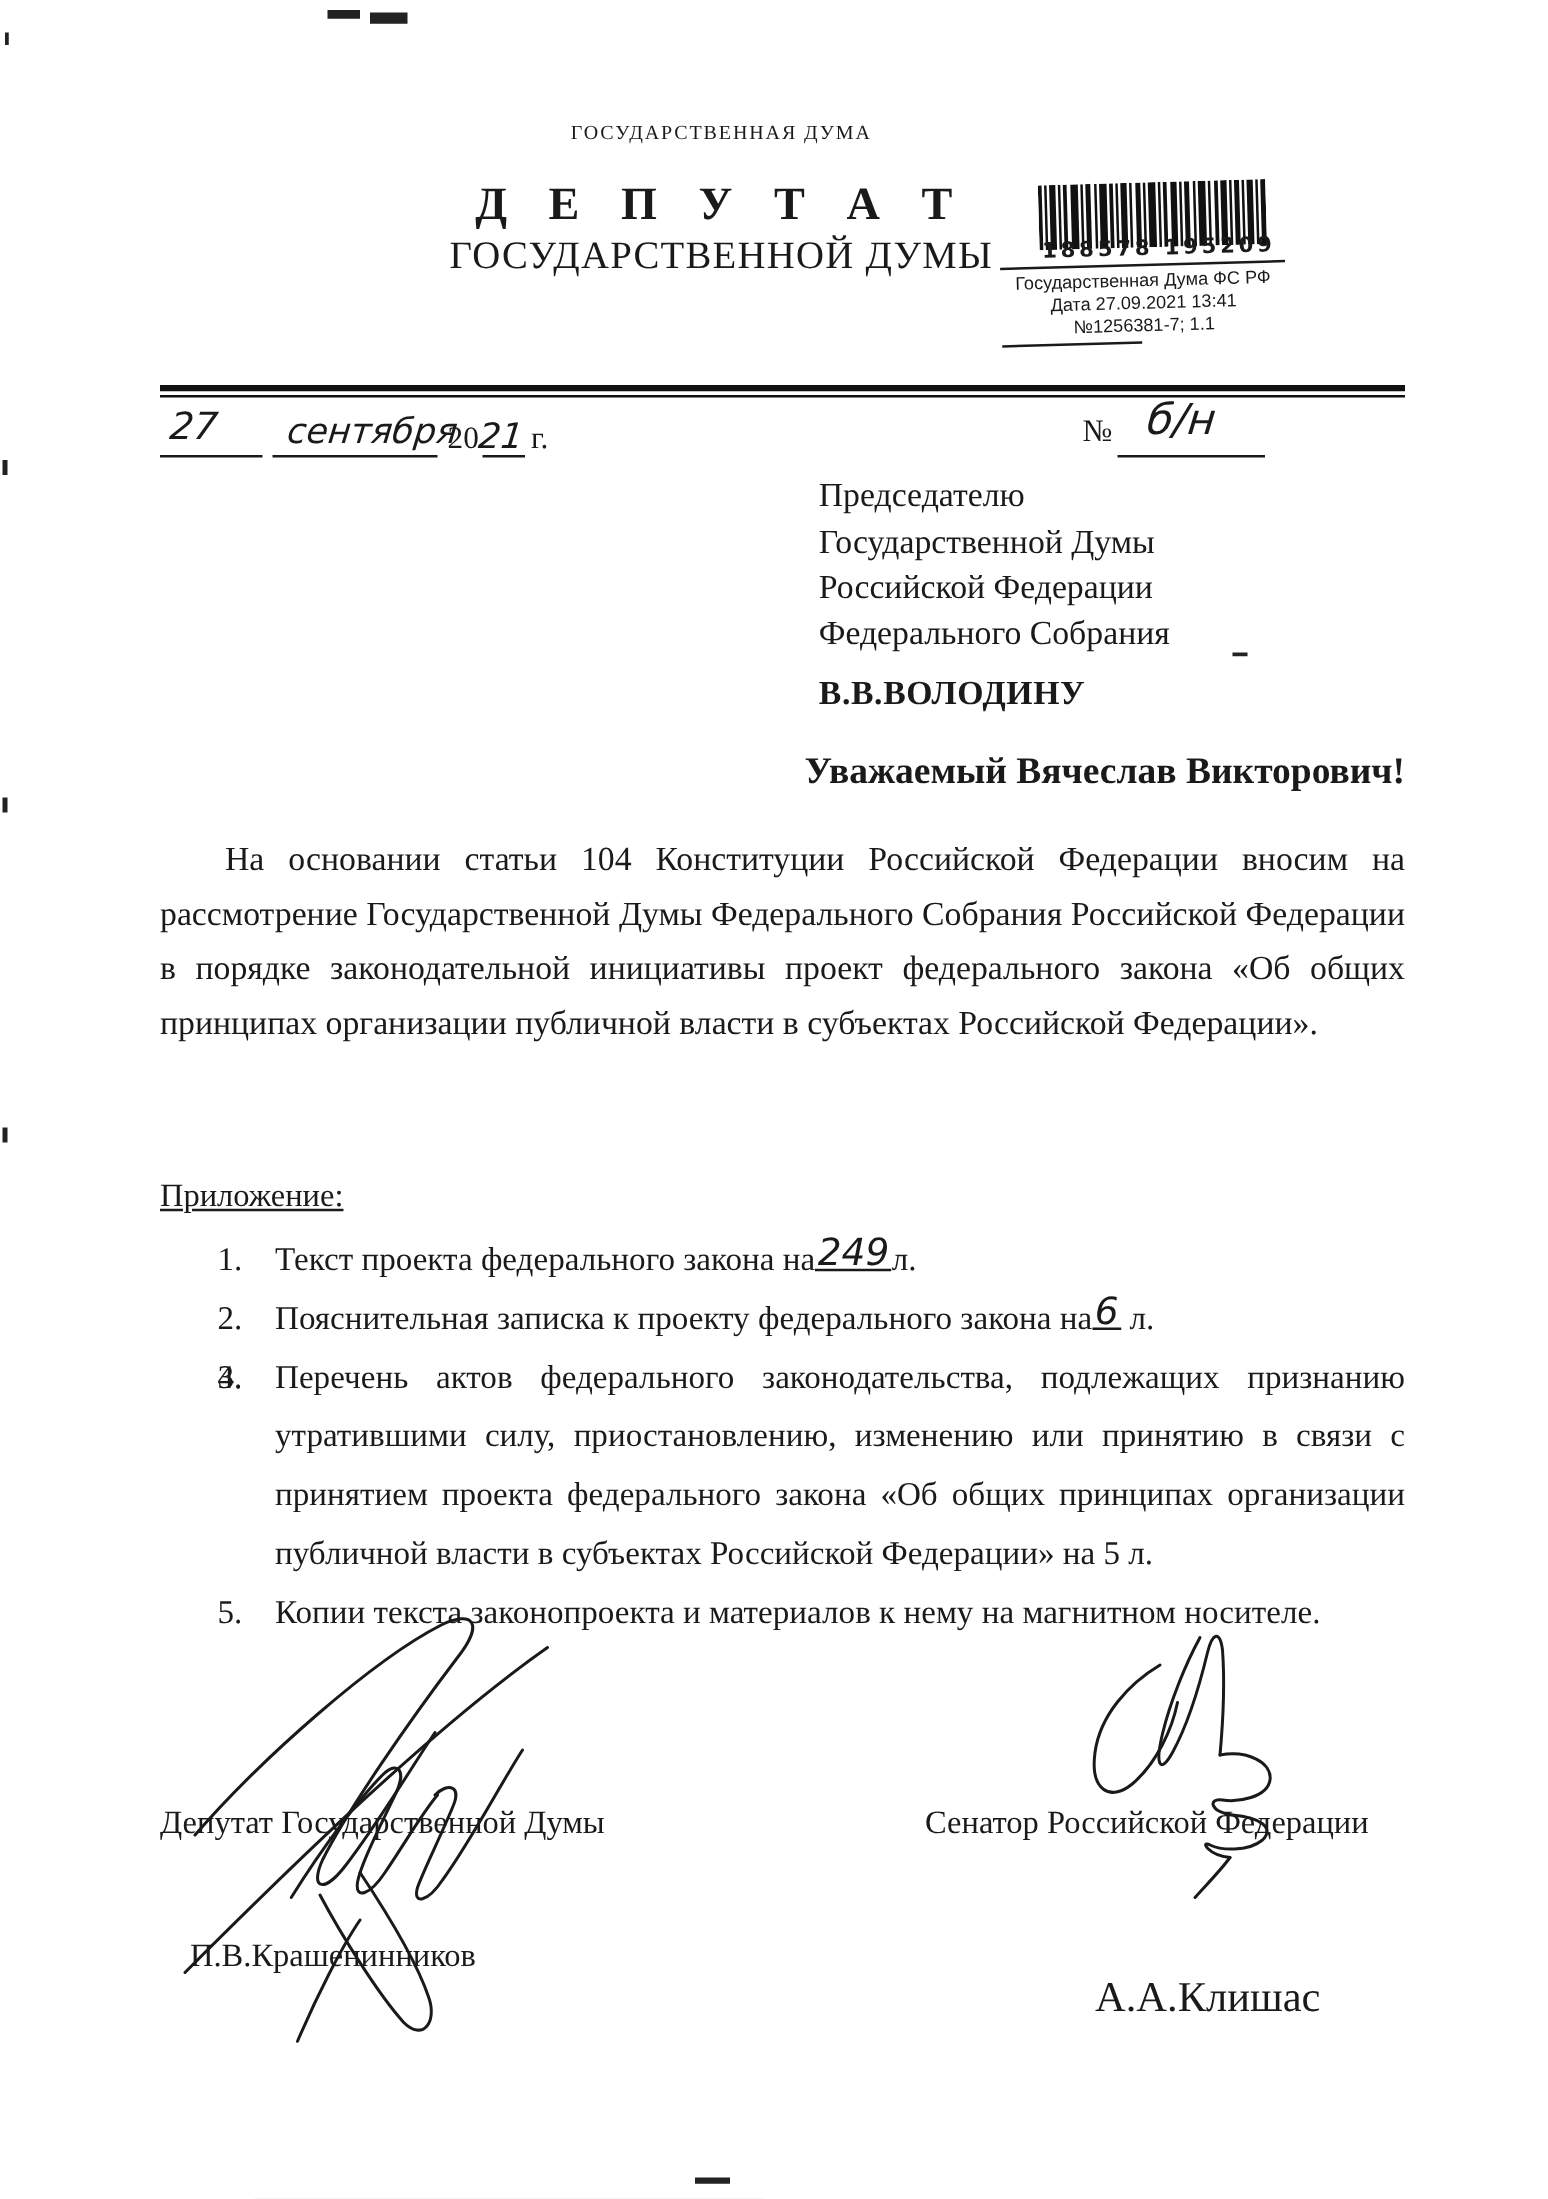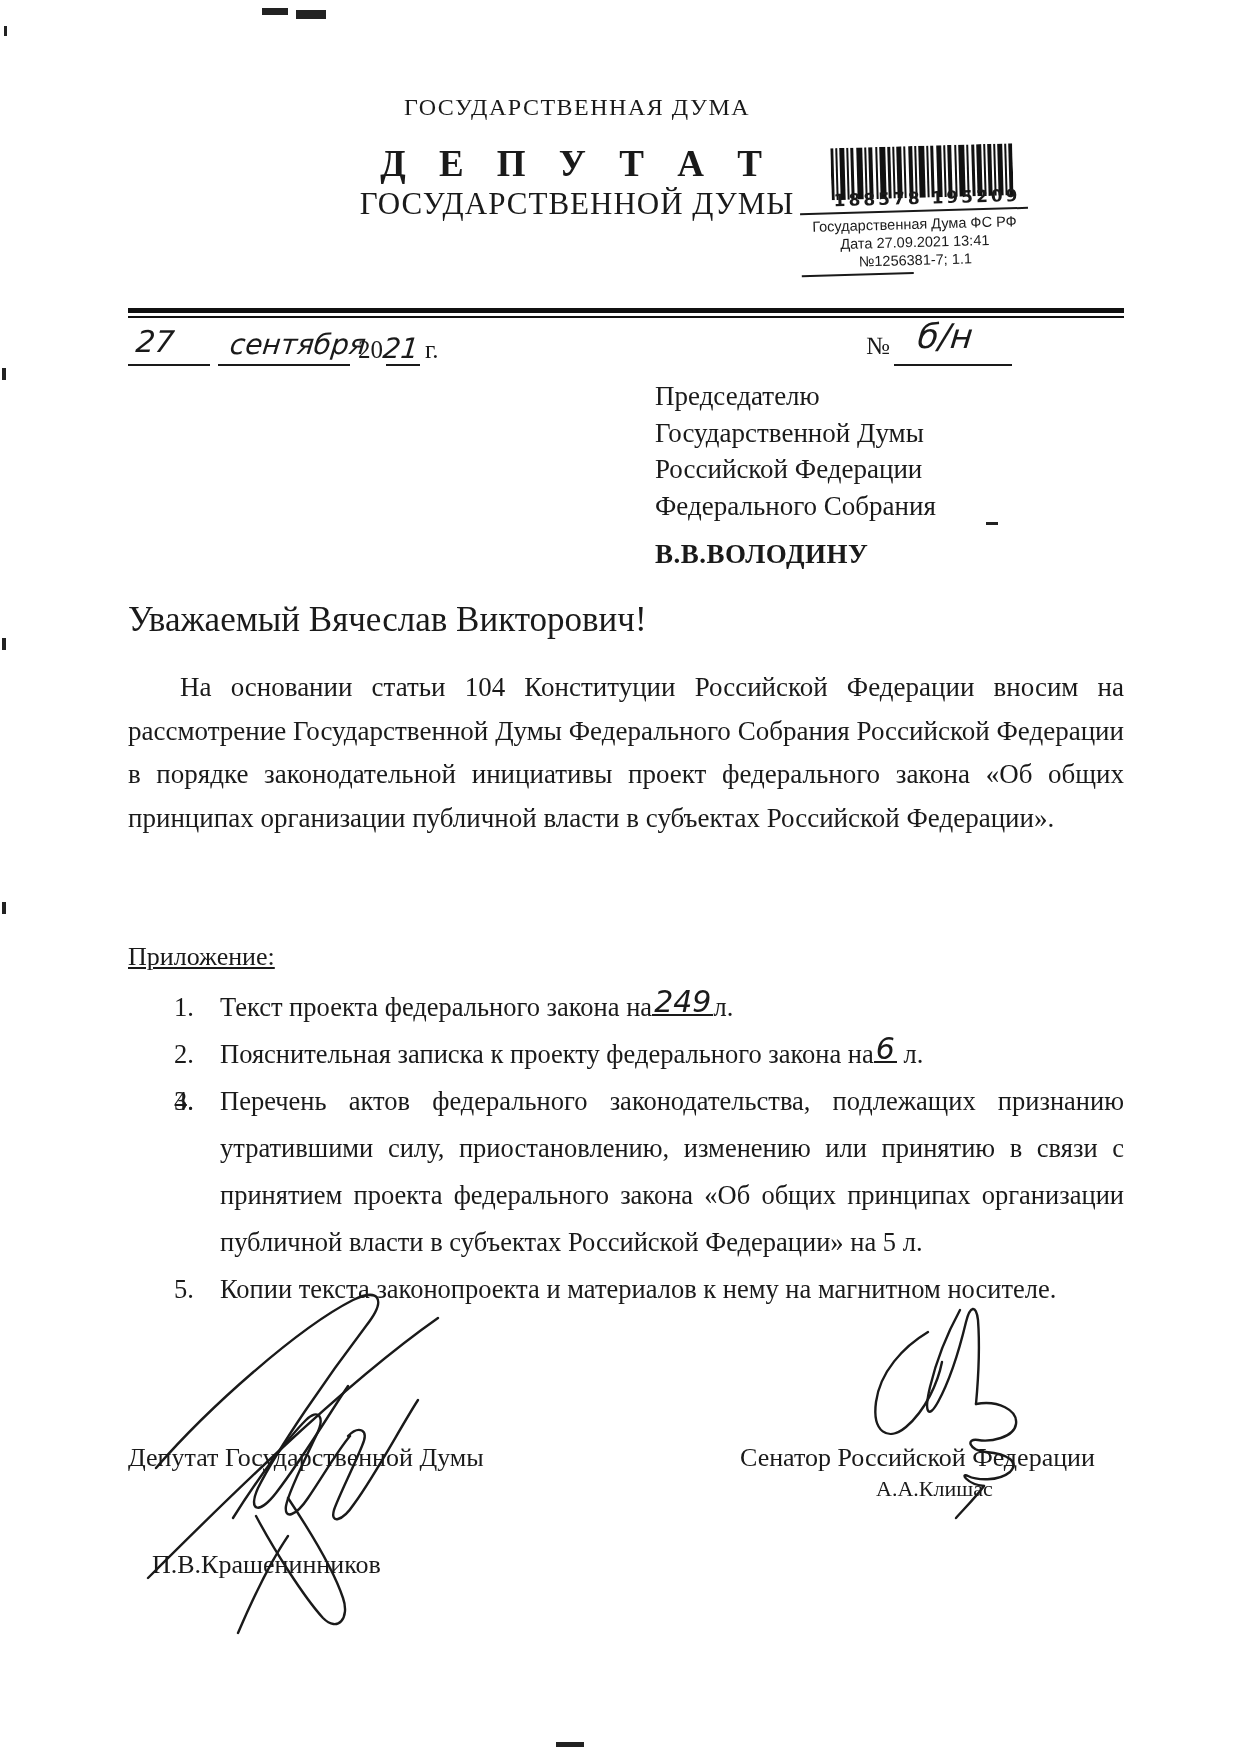--- a/index.html
+++ b/index.html
@@ -8,21 +8,21 @@
     width:1238px;height:1759px;
     margin:0 auto;
     background:#ffffff;
     font-family:"Liberation Serif", serif;
     color:#1a1a1a;
     overflow:hidden;
   }
   .abs{position:absolute;}
   
   .letterhead{left:132px;top:94px;width:890px;text-align:center;line-height:26px;}
-  .lh1{font-size:24px;letter-spacing:1.5px;}
+  .lh1{font-size:16px;letter-spacing:1.5px;}
   .lh2{font-size:20px;letter-spacing:1.5px;}
   .lh3{font-size:19px;letter-spacing:2px;margin-top:1px;}
   .lh-dep{font-size:37px;font-weight:bold;letter-spacing:12px;margin-top:26px;line-height:36px;}
   .lh-duma{font-size:31px;letter-spacing:1px;margin-top:4px;line-height:36px;}
   
   .stampbox{left:800px;top:146px;width:228px;transform:rotate(-1.6deg);}
   .barcode-wrap{padding-left:32px;}
   .barcode-digits{
     font-family:"DejaVu Sans", sans-serif;
     font-size:17px;font-weight:bold;letter-spacing:3px;
@@ -54,42 +54,42 @@
   .d-year{left:230px;top:10px;font-size:25px;}
   .d-year .hand{font-size:28px;}
   .d-ul3{left:258px;top:42px;width:34px;height:2px;background:#1a1a1a;}
   .d-num-label{left:738px;top:10px;font-size:25px;}
   .d-num-hand{left:790px;top:-6px;font-size:34px;}
   .d-ul4{left:766px;top:42px;width:118px;height:2px;background:#1a1a1a;}
   
   .addressee{left:655px;top:378px;font-size:27px;line-height:36.5px;}
   .addressee-name{font-weight:bold;margin-top:12px;letter-spacing:0.5px;}
   
-  .salutation{left:128px;top:600px;width:996px;text-align:left;font-weight:normal;font-size:35px;}
+  .salutation{left:128px;top:600px;width:996px;text-align:right;font-weight:bold;font-size:30px;}
   .bodypar{
     left:128px;top:666px;width:996px;
     font-size:27px;line-height:43.5px;
     text-align:justify;text-indent:52px;
   }
   .attach-label{left:128px;top:942px;font-size:26px;text-decoration:underline;}
   
   .attach-list{left:128px;top:984px;width:996px;font-size:26.5px;line-height:47px;}
   .attach-item{position:relative;padding-left:92px;text-align:justify;}
   .attach-num{position:absolute;left:46px;top:0;}
   .hand-count{
     font-family:"DejaVu Sans", sans-serif;font-style:italic;
     font-size:30px;border-bottom:2px solid #1a1a1a;
     display:inline-block;line-height:24px;transform:translateY(-4px);
     padding:0 2px;
   }
   
   .sig-title-left{left:128px;top:1443px;font-size:26px;}
   .sig-title-right{left:740px;top:1443px;font-size:26px;font-family:Liberation Serif, serif;}
   .sig-name-left{left:152px;top:1550px;font-size:26px;}
-  .sig-name-right{left:876px;top:1476px;font-size:22px;}
+  .sig-name-right{left:876px;top:1580px;font-size:34px;}
   .sig-svg{pointer-events:none;}
   
   .artifact{background:#222;}
 </style>
 </head>
 <body>
 
 <div class="page">
 
   <div class="abs artifact" style="left:262px;top:8px;width:26px;height:7px;"></div>

